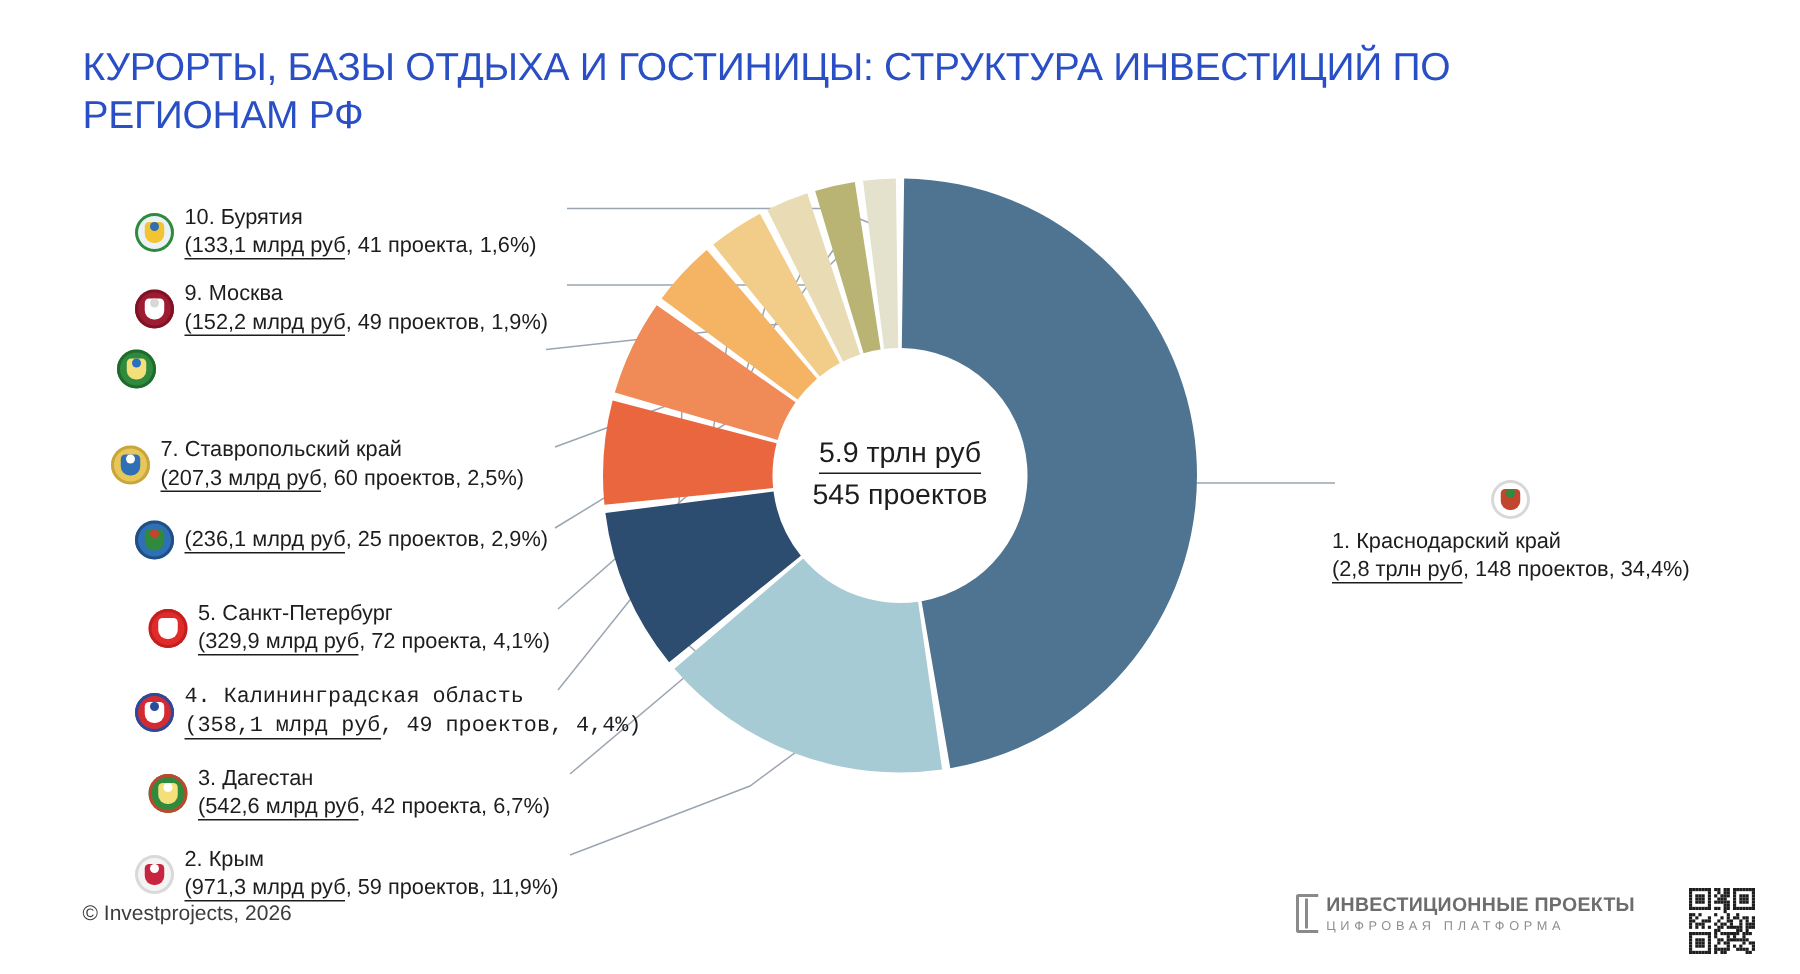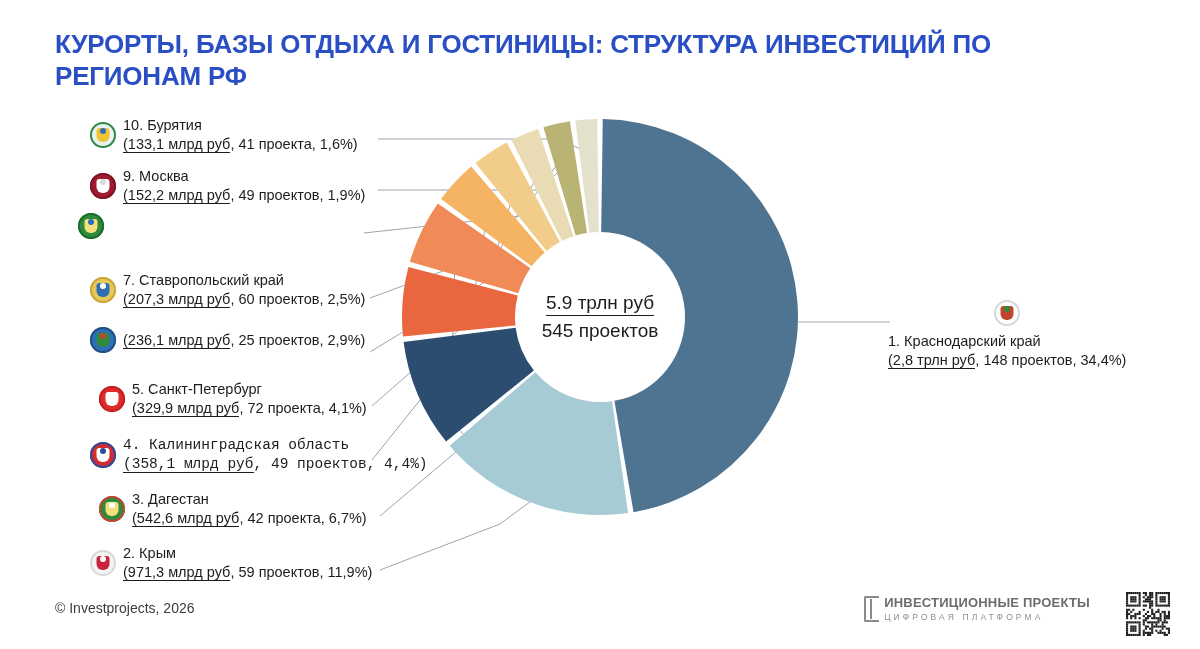--- a/index.html
+++ b/index.html
@@ -13,21 +13,21 @@
     overflow: hidden;
   }
 
   #chart-title {
     position: absolute;
     left: 55px;
     top: 28px;
     width: 1000px;
     font-size: 26px;
     line-height: 1.24;
-    font-weight: bold;
+    font-weight: normal;
     color: #2a4fc4;
     letter-spacing: -0.2px;
   }
 
   
   #donut-wrap {
     position: absolute;
     left: 395px;
     top: 112px;
     width: 410px;
@@ -66,20 +66,21 @@
     width: 1200px; height: 649px;
     pointer-events: none;
   }
 
   
   .legend-item {
     position: absolute;
     display: flex;
     align-items: center;
     gap: 7px;
+    margin-top: 20px;
   }
   .legend-item.right { flex-direction: column; }
 
   .emblem {
     width: 26px;
     height: 26px;
     flex: 0 0 26px;
     border-radius: 50%;
     position: relative;
     overflow: hidden;
@@ -271,21 +272,21 @@
     </div>
     <div class="legend-item" style="left: 90px; top: 327px;">
       <div class="emblem" style="background: rgb(47, 111, 181); box-shadow: rgb(31, 79, 133) 0px 0px 0px 2px inset;">
         <div class="inner" style="background: rgb(47, 138, 62);"></div>
         <div class="dot" style="background: rgb(194, 69, 46);"></div>
       </div>
       <div class="legend-text">
         <div class="legend-stats"><span class="amt">(236,1 млрд руб</span><span>, 25 проектов, 2,9%)</span></div>
       </div>
     </div>
-    <div class="legend-item" style="left: 90px; top: 272px; justify-content: flex-end;">
+    <div class="legend-item" style="left: 74px; top: 272px; justify-content: flex-end;">
       <div class="emblem" style="background: rgb(232, 199, 90); box-shadow: rgb(201, 166, 60) 0px 0px 0px 2px inset;">
         <div class="inner" style="background: rgb(47, 111, 181);"></div>
         <div class="dot" style="background: rgb(255, 255, 255);"></div>
       </div>
       <div class="legend-text">
         <div class="legend-name">7. Ставропольский край</div>
         <div class="legend-stats"><span class="amt">(207,3 млрд руб</span><span>, 60 проектов, 2,5%)</span></div>
       </div>
     </div>
     <div class="legend-item" style="left: 78px; top: 213px;">

